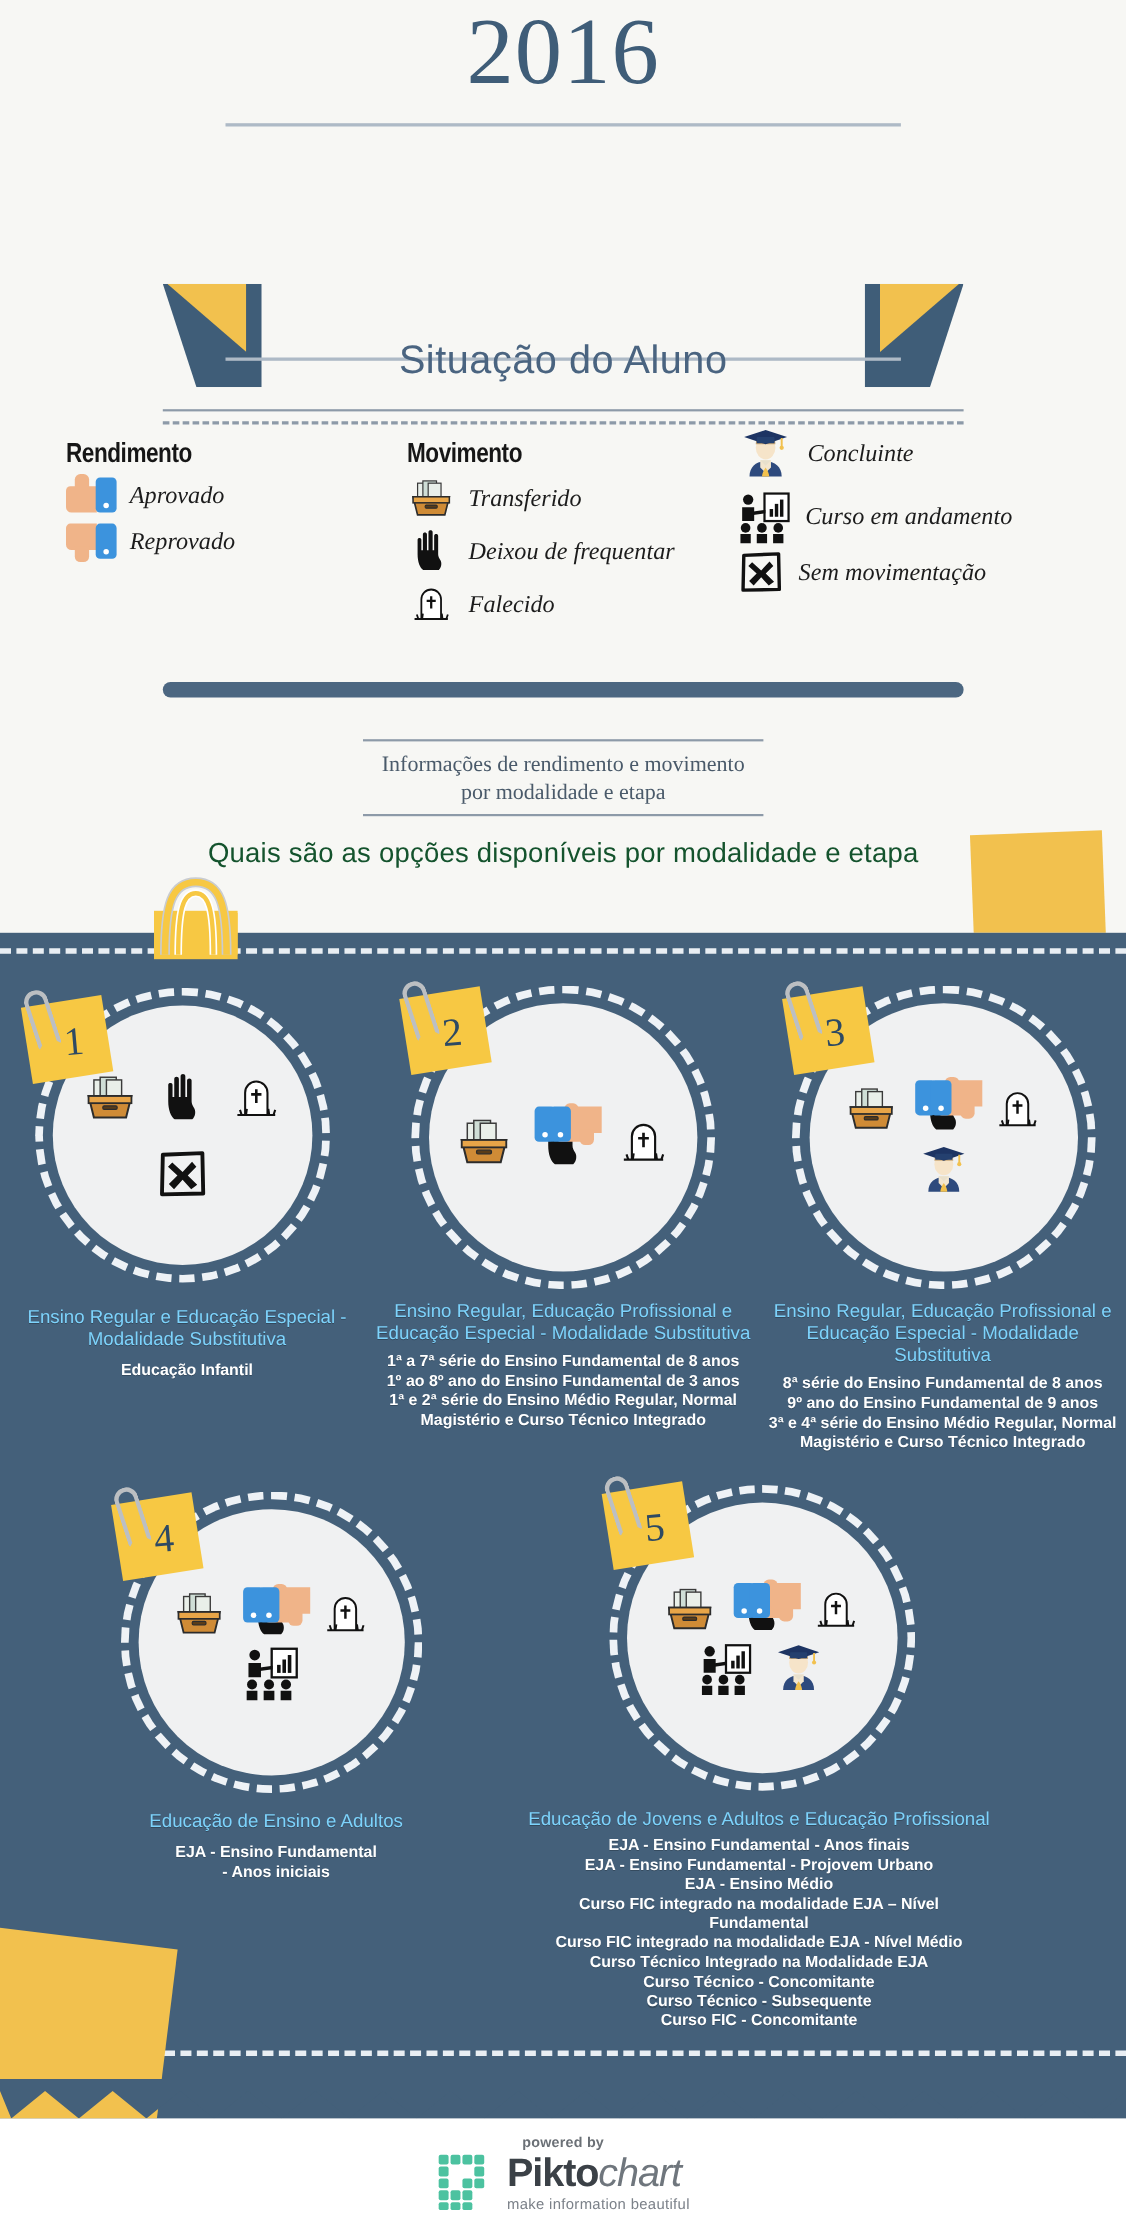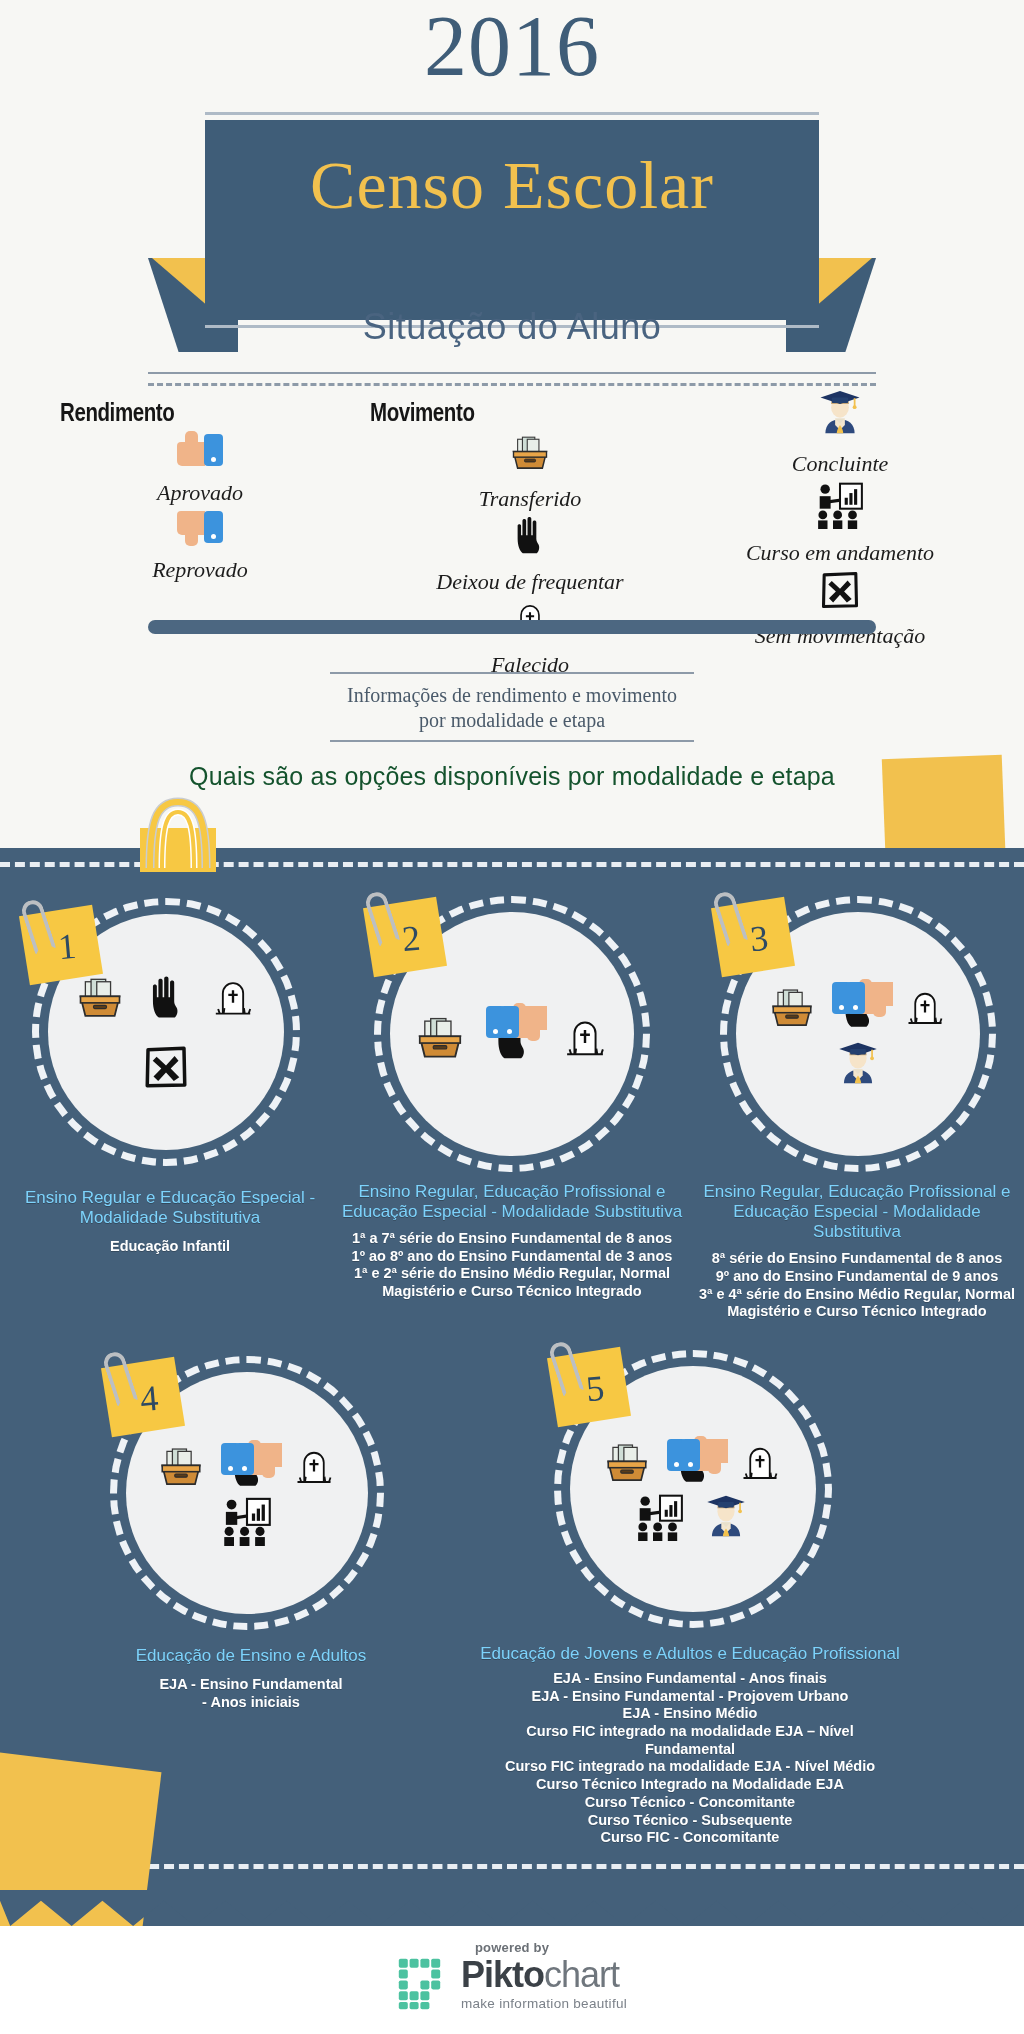--- a/index.html
+++ b/index.html
@@ -121,21 +121,21 @@
     font-family: "Liberation Sans Narrow", "Liberation Sans", sans-serif;
     font-size: 25px;
     font-weight: 700;
     color: #161616;
     letter-spacing: -0.5px;
     transform: scaleX(0.82);
     transform-origin: left center;
     margin-bottom: 4px;
   }
 
-  .legend-row { display: flex; align-items: center; gap: 12px; margin-bottom: 4px; flex-direction: column; }
+  .legend-row { display: flex; align-items: center; gap: 12px; margin-bottom: 4px; }
   .legend-row .ic { flex: 0 0 auto; display: flex; align-items: center; justify-content: center; }
   .legend-label {
     font-family: "Liberation Serif", serif;
     font-style: italic;
     font-size: 22px;
     color: #1c1c1c;
     line-height: 1.05;
   }
 
   
@@ -311,41 +311,38 @@
   }
   .powered {
     font-size: 13px; color: #6b7076; font-weight: 700; letter-spacing: .2px;
     margin-bottom: 2px;
   }
   .pikto { display: flex; align-items: center; gap: 10px; }
   .pikto-mark { width: 54px; height: 54px; }
   .pikto-text { display: flex; flex-direction: column; line-height: 1; }
   .pikto-name { font-size: 36px; letter-spacing: -1px; }
   .pikto-name .b { font-weight: 700; color: #3b4147; }
-  .pikto-name .l { font-weight: 300; color: #6f767d; }
+  .pikto-name .l { font-weight: 300; color: #6f767d; font-style: italic; }
   .pikto-tag { font-size: 13.5px; color: #7b8189; font-weight: 300; letter-spacing: .3px; margin-top: 4px; }
 </style>
 </head>
 <body>
 
 <div class="page">
 
   <div class="top-section">
 
     <div class="year">2016</div>
 
     <div class="ribbon-wrap">
       <div class="ribbon-tail-l"></div>
       <div class="ribbon-tail-r"></div>
       <div class="ribbon-notch-l"></div>
       <div class="ribbon-notch-r"></div>
       <div class="ribbon-line-top"></div>
-      <div class="ribbon-main">
-        <div class="ribbon-title">Censo Escolar</div>
-      </div>
       <div class="ribbon-line-bot"></div>
     </div>
 
     <div class="ribbon-sub">Situação do Aluno</div>
 
     <div class="rule-solid"></div>
     <div class="rule-dashed"></div>
 
     <div class="legend">
 

